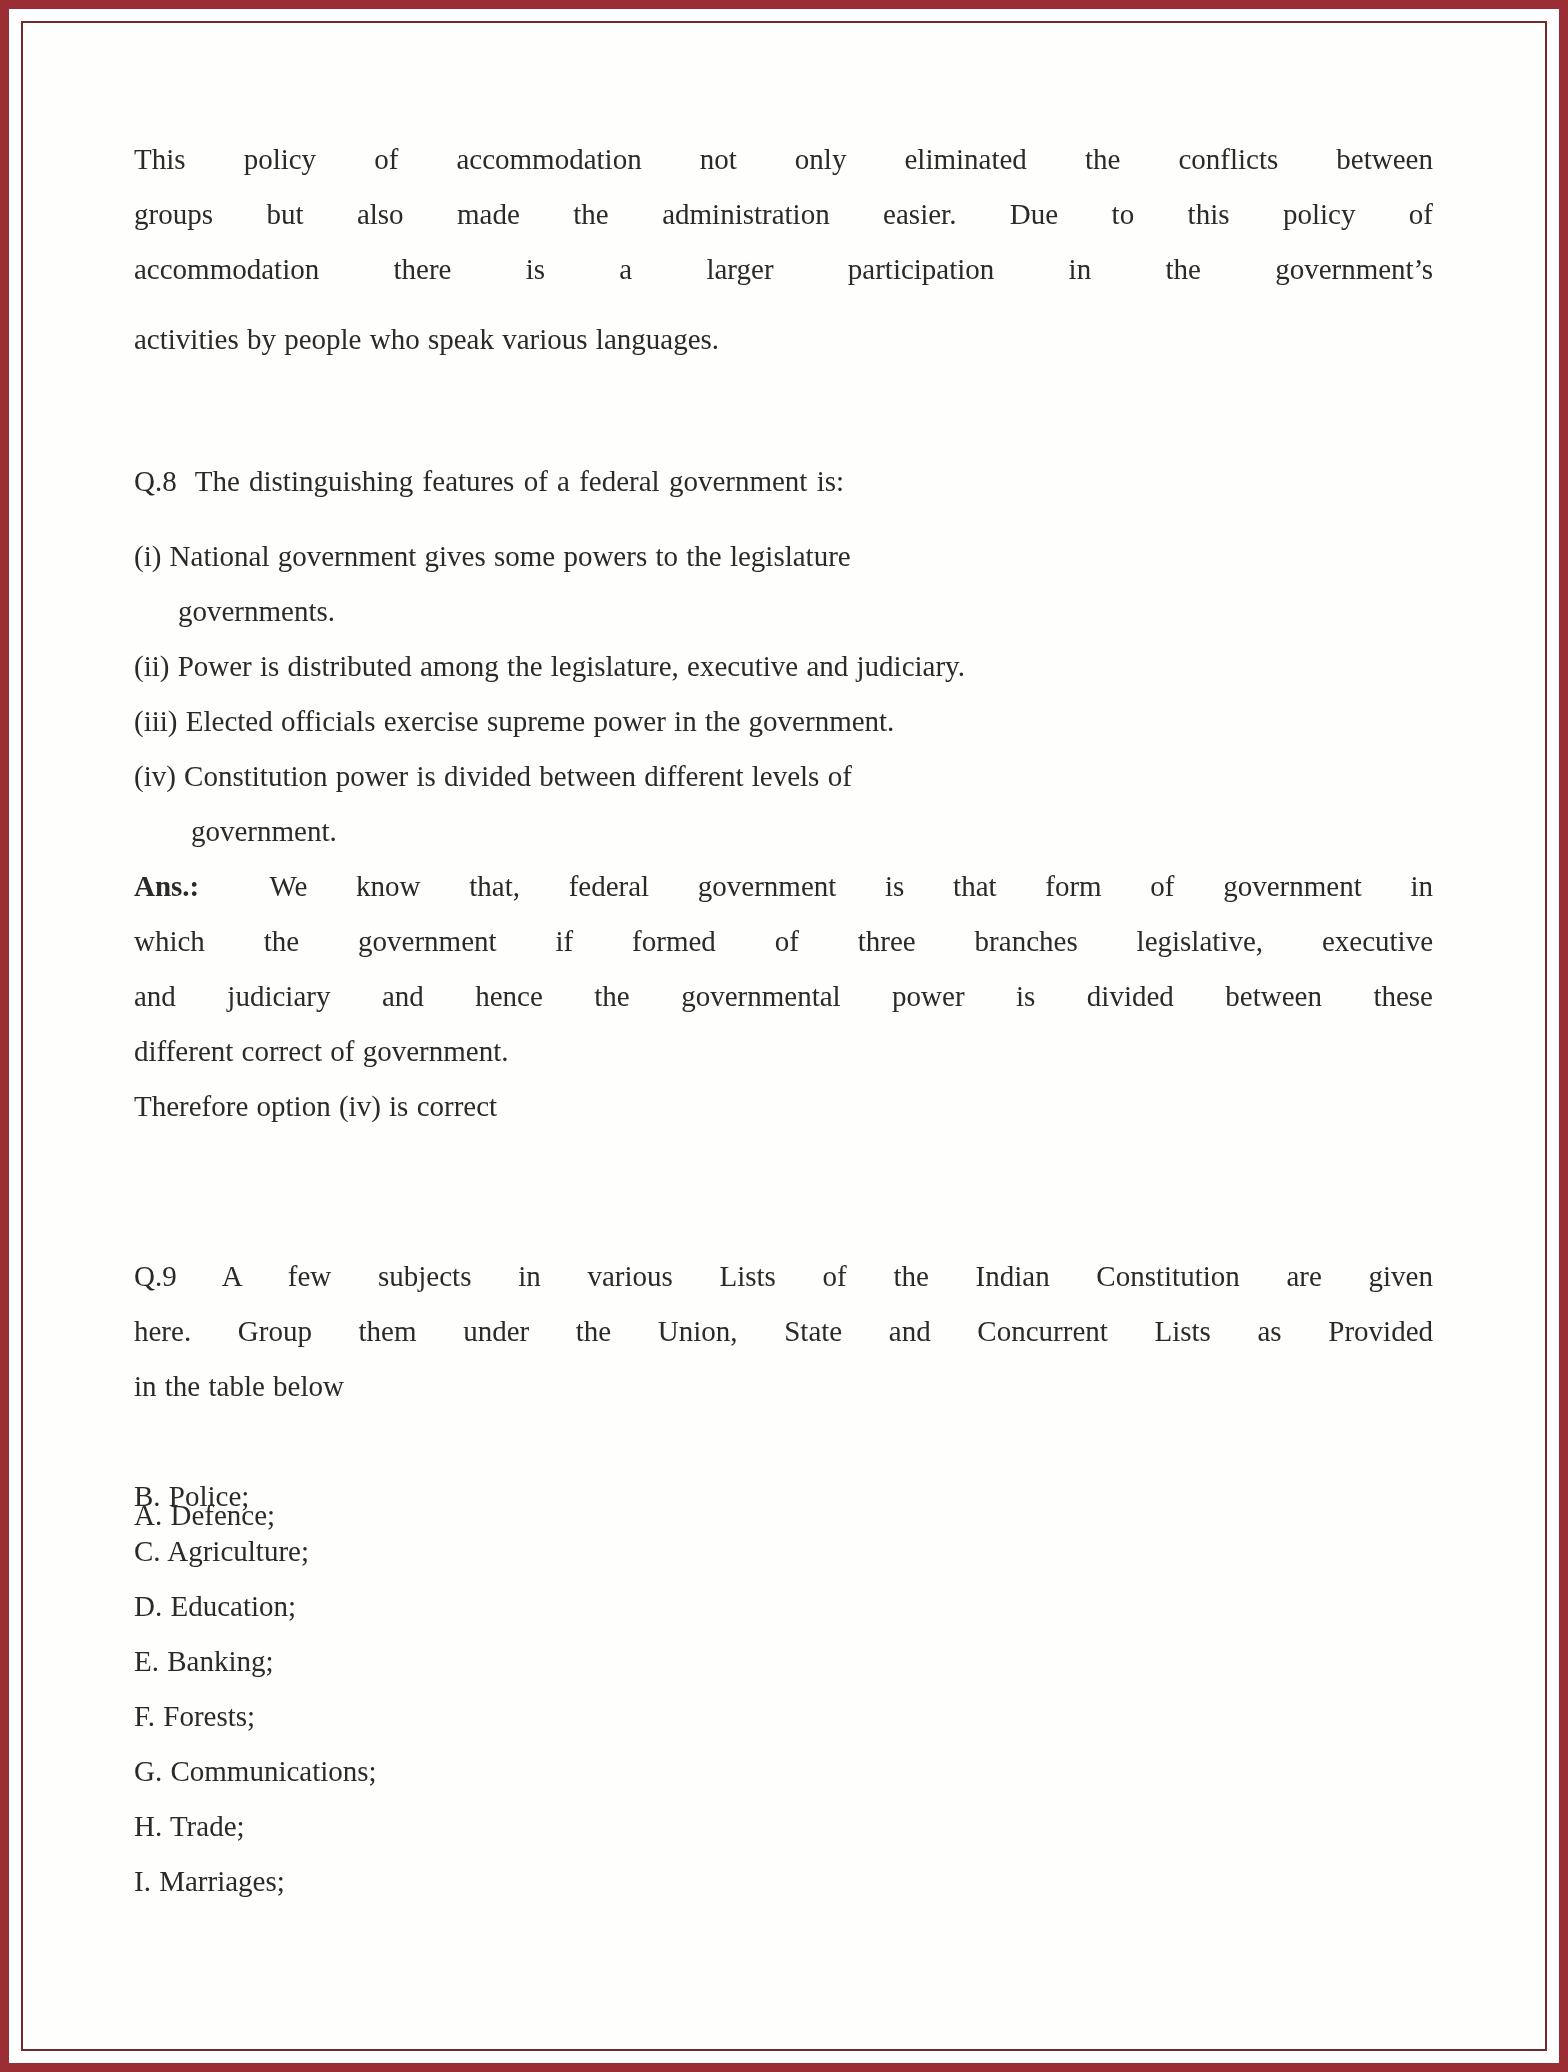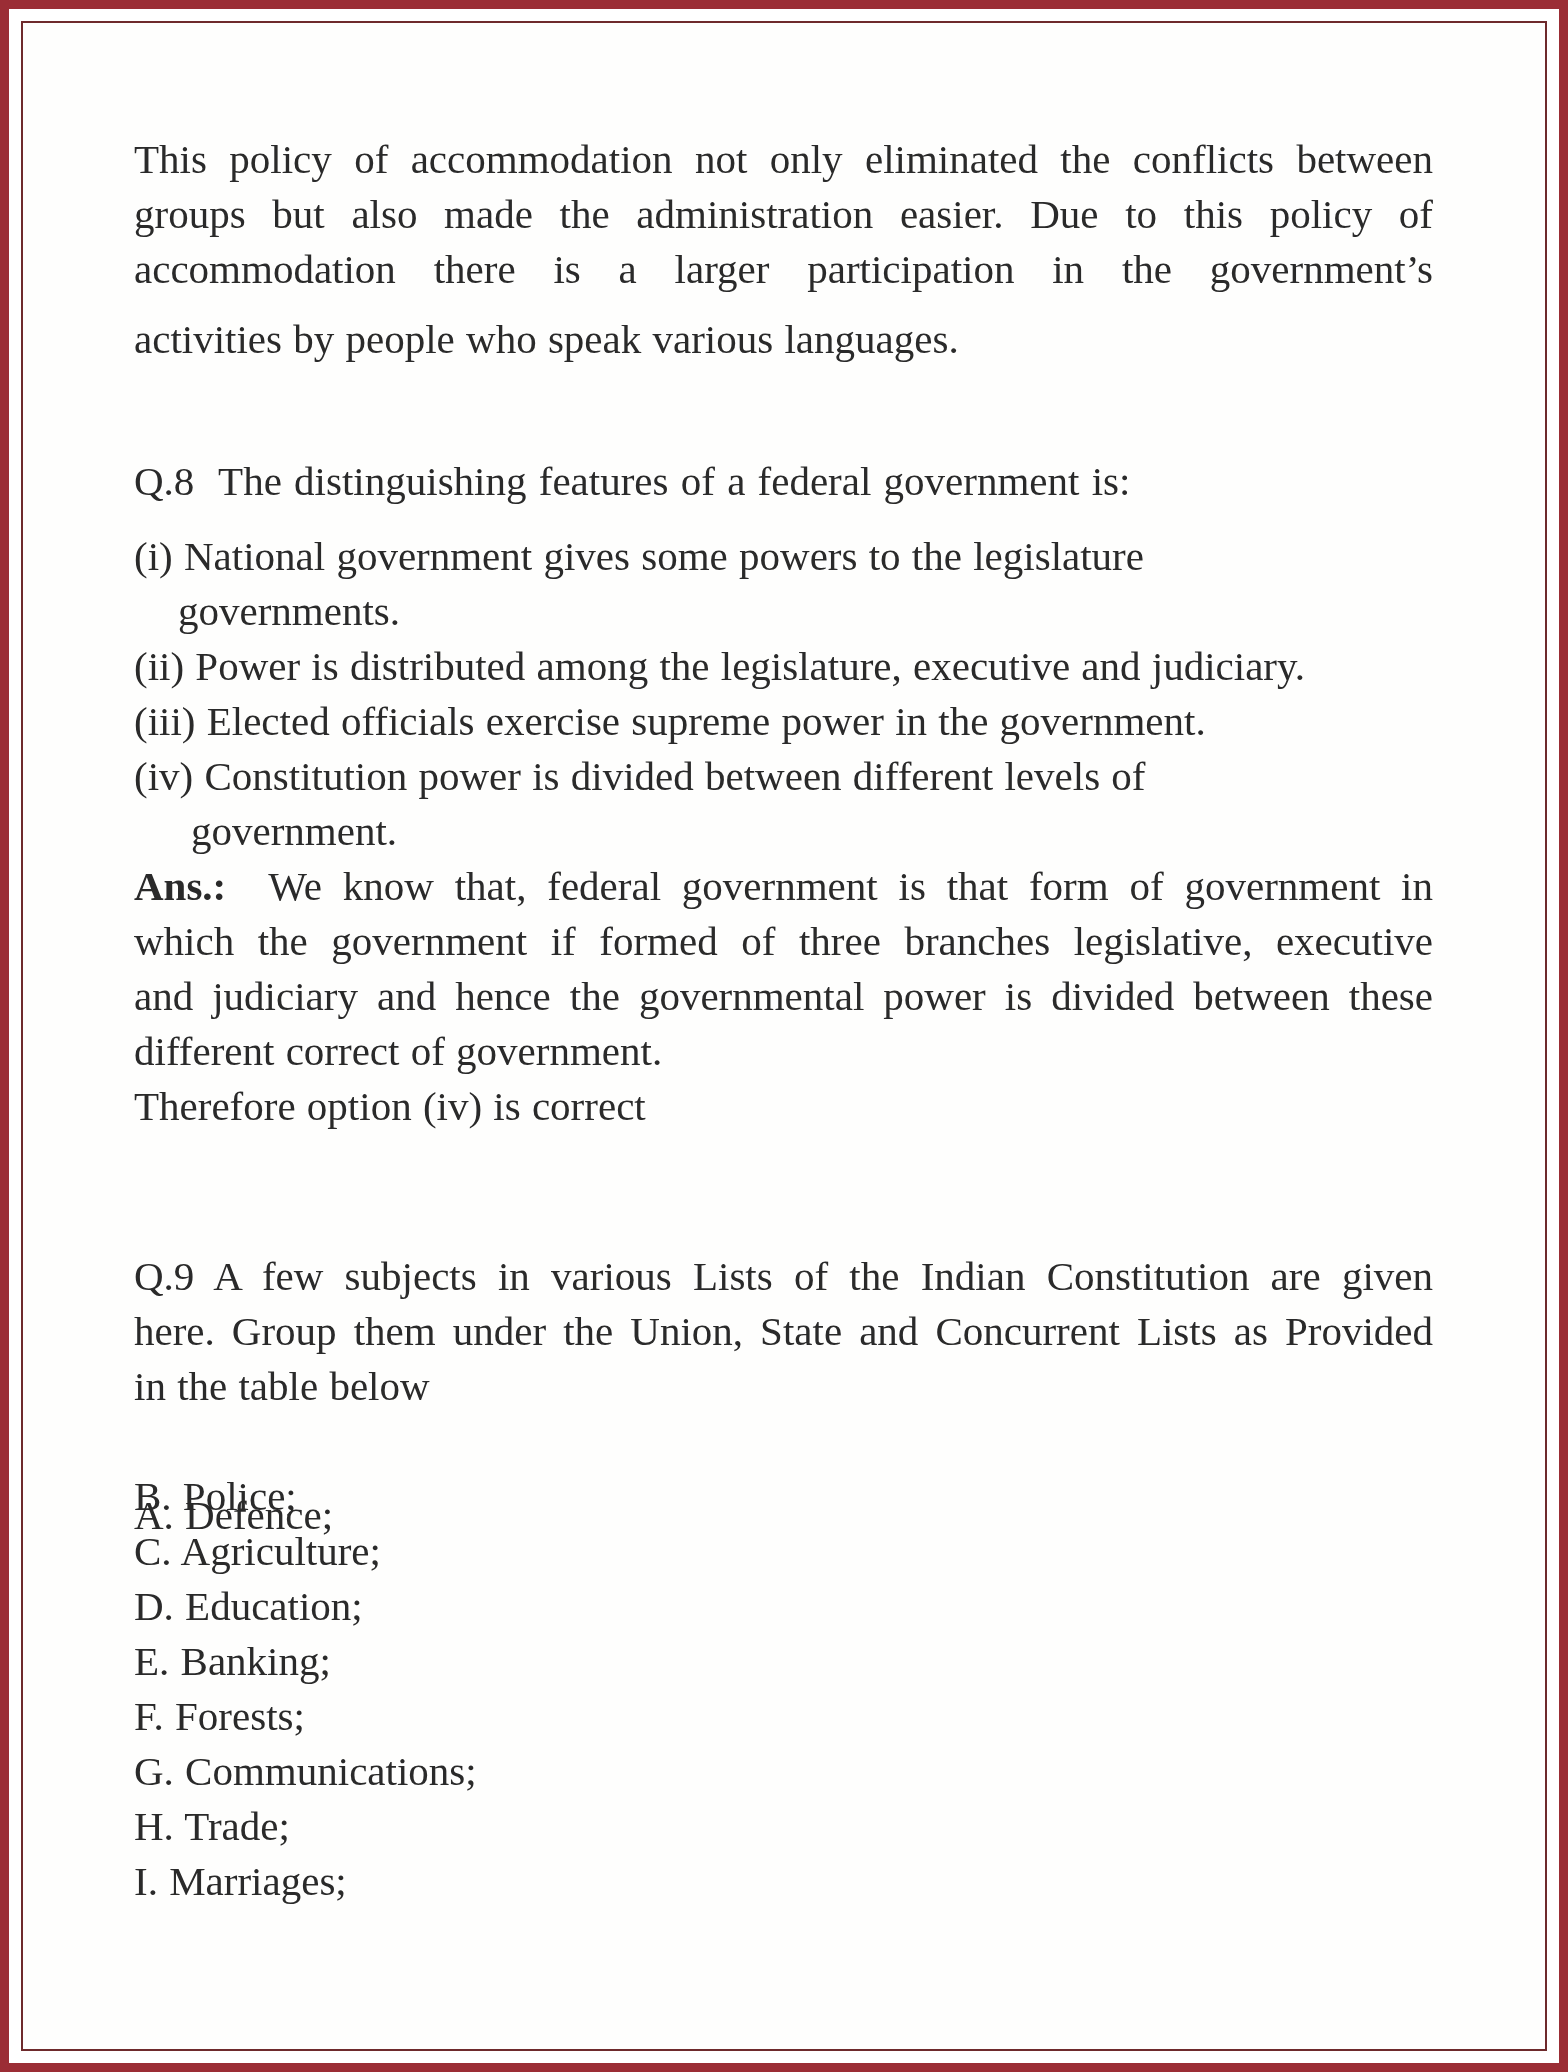--- a/index.html
+++ b/index.html
@@ -17,21 +17,21 @@
     background: #fefefd;
     box-sizing: border-box;
   }
   .line {
     position: absolute;
     left: 134px;
     width: 1299px;
     height: 55px;
     line-height: 55px;
     font-family: "Liberation Serif", "DejaVu Serif", serif;
-    font-size: 41px;
+    font-size: 29px;
     color: #2a2a2a;
     white-space: nowrap;
     word-spacing: 1px;
   }
   .justify {
     text-align: justify;
     text-align-last: justify;
     white-space: normal;
   }
   .indent-1 { left: 178px; }

